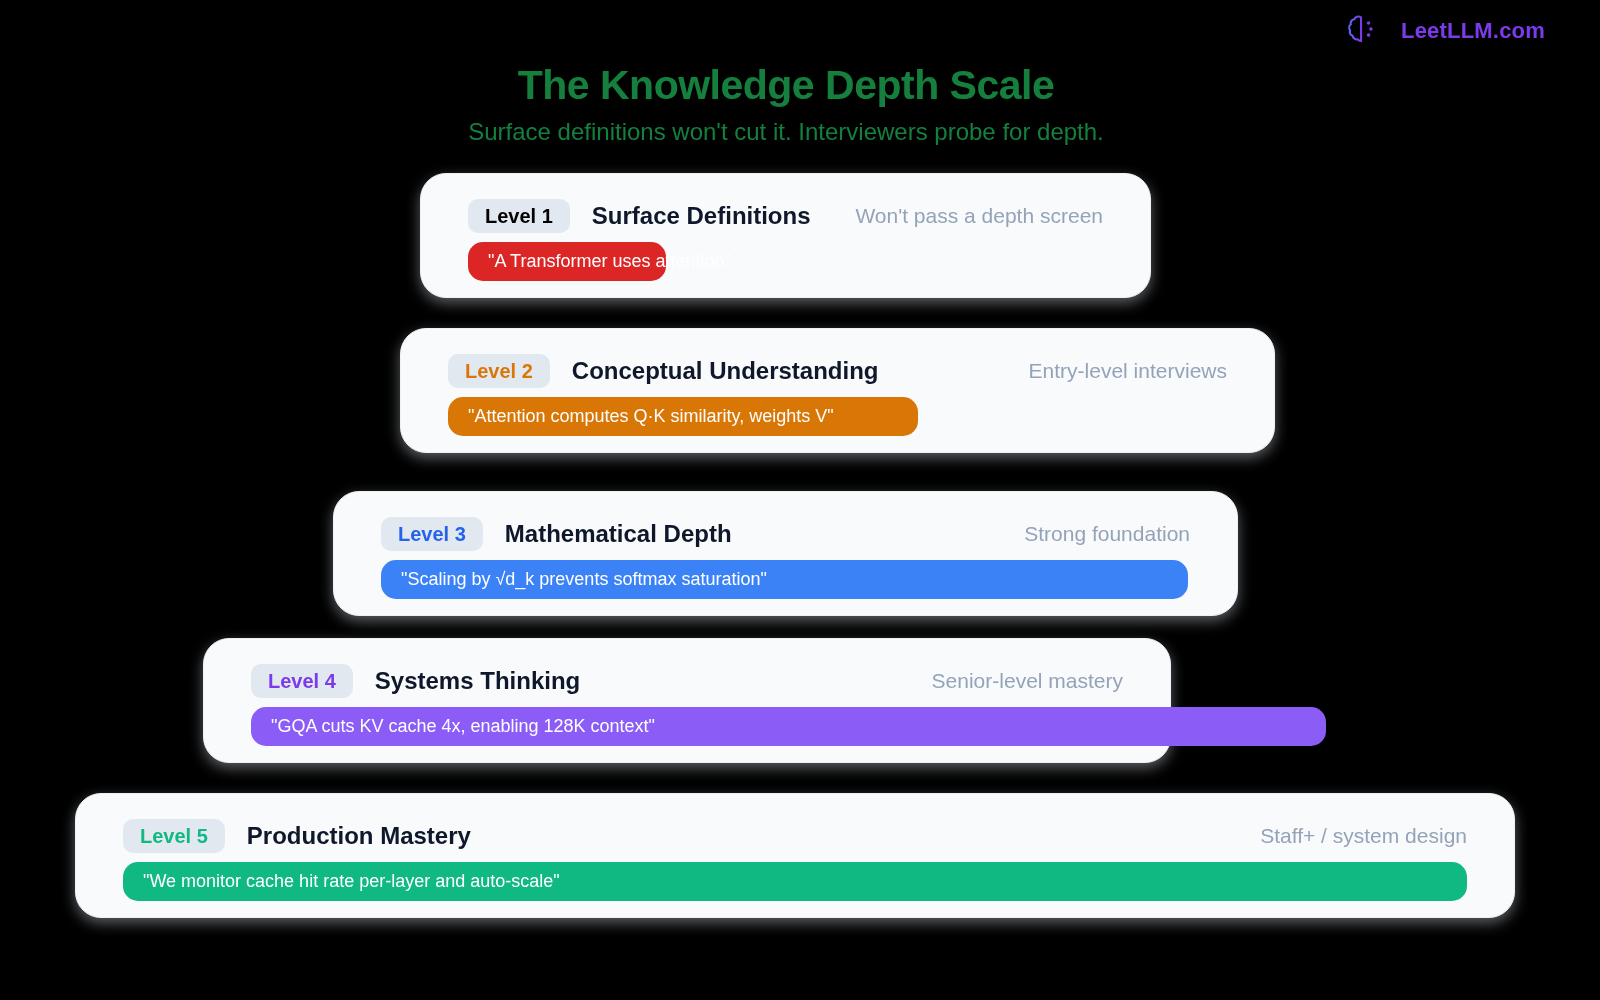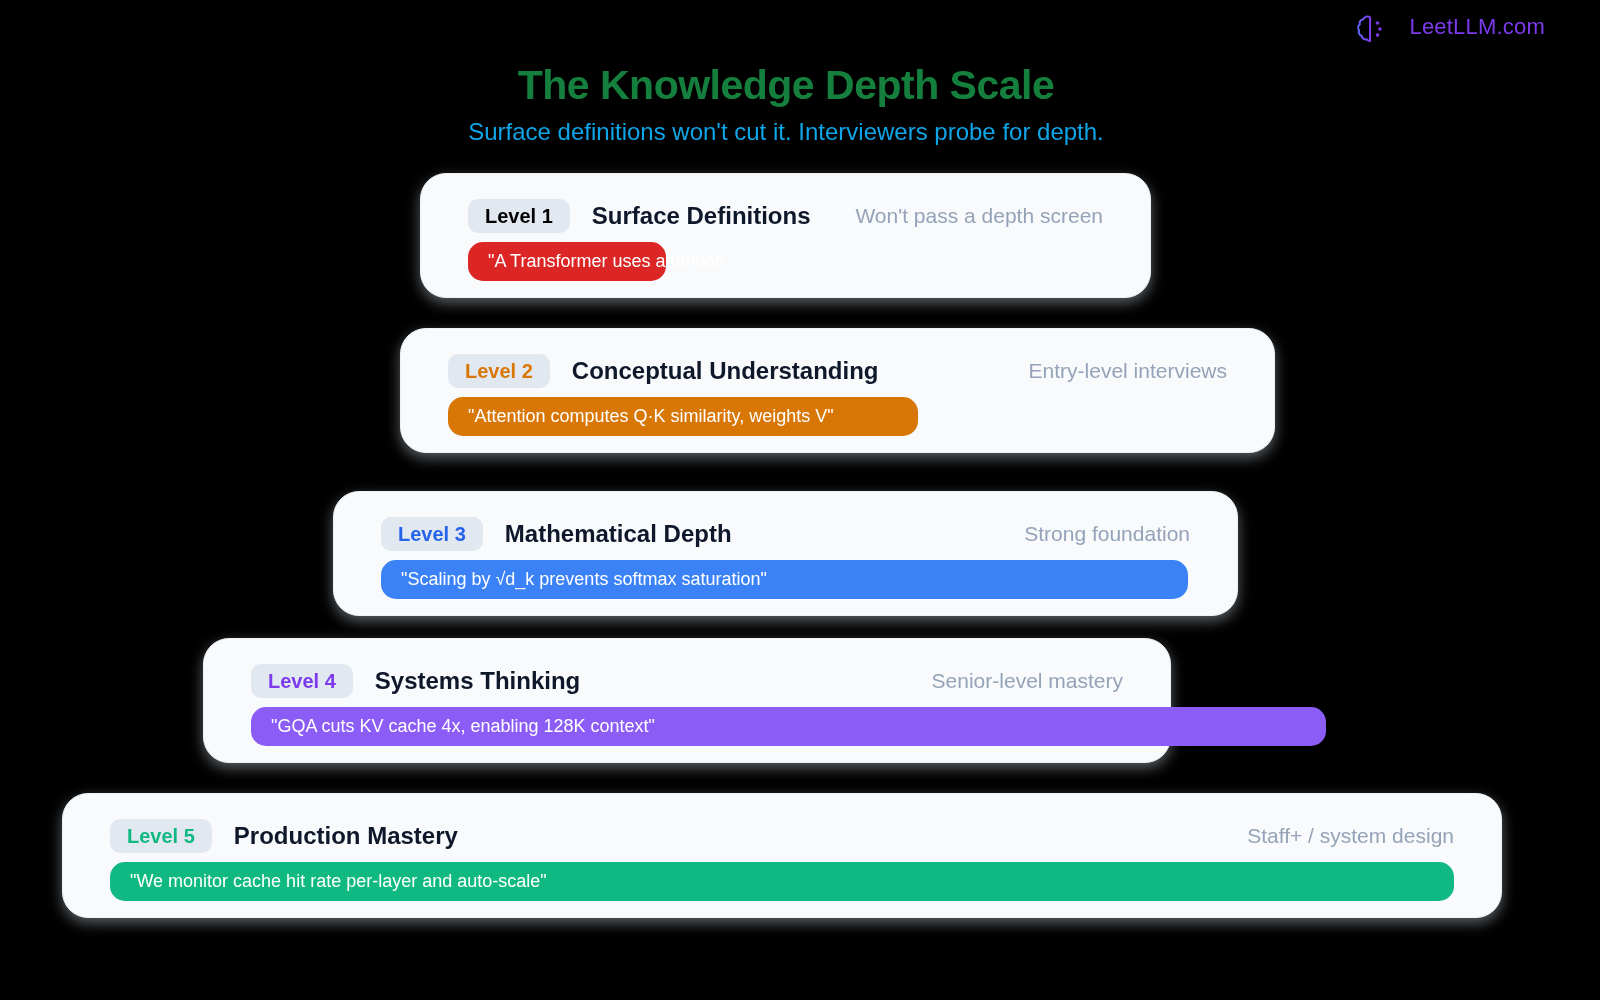--- a/index.html
+++ b/index.html
@@ -5,22 +5,22 @@
   * { margin:0; padding:0; box-sizing:border-box; }
   html,body { width:1600px; height:1000px; }
   body {
     position:relative;
     background:#000000;
     font-family:"Liberation Sans", sans-serif;
     overflow:hidden;
   }
   .logo {
     position:absolute; top:14px; right:55px;
-    display:flex; align-items:flex-start; gap:24px;
-    font-size:22px; font-weight:400; letter-spacing:0.2px;
+    display:flex; align-items:flex-end; gap:24px;
+    font-size:22px; font-weight:700; letter-spacing:0.2px;
   }
   .logo svg { display:block; }
   .page-title {
     position:absolute; top:62px; left:0; width:1572px;
     text-align:center; font-size:41px; font-weight:800;
     letter-spacing:-0.5px;
   }
   .page-subtitle {
     position:absolute; top:118px; left:0; width:1572px;
     text-align:center; font-size:24px; font-weight:500;
@@ -30,21 +30,21 @@
     background:#F8FAFC;
     border:1px solid #EDF1F6;
     border-radius:26px;
     box-shadow:0 5px 14px rgba(203,213,225,0.45);
     padding:25px 47px 0 47px;
   }
   .card-1 { left:420px; top:173px; width:731px; }
   .card-2 { left:400px; top:328px; width:875px; }
   .card-3 { left:333px; top:483px; width:905px;margin-top:8px; }
   .card-4 { left:203px; top:638px; width:968px; }
-  .card-5 { left:62px;  top:793px; width:1440px; }
+  .card-5 { left:75px;  top:793px; width:1440px; }
   .card-header {
     display:flex; align-items:center; gap:22px;
     height:34px;
   }
   .level-badge {
     background:#E2E8F0;
     border-radius:10px;
     padding:0 17px;
     height:34px; line-height:34px;
     font-size:20px; font-weight:700;
@@ -93,21 +93,21 @@
       </g>
       <circle cx="23" cy="9.5" r="1.9" fill="#7C3AED"></circle>
       <circle cx="25.5" cy="16" r="1.9" fill="#7C3AED"></circle>
       <circle cx="23" cy="22.5" r="1.9" fill="#7C3AED"></circle>
     </svg>
   </span>
   <span>LeetLLM.com</span>
 </div>
 
 <h1 class="page-title" style="color: #15803d;">The Knowledge Depth Scale</h1>
-<p class="page-subtitle" style="color: #0ea5e9;">Surface definitions won't cut it. Interviewers probe for depth.</p>
+<p class="page-subtitle" style="color: #15803d;">Surface definitions won't cut it. Interviewers probe for depth.</p>
 
 <div class="card card-1">
   <div class="card-header">
     <span class="level-badge" style="color: #000000;">Level 1</span>
     <span class="card-title">Surface Definitions</span>
     <span class="card-descriptor">Won't pass a depth screen</span>
   </div>
   <div class="quote-bar" style="width: 198px; background: rgb(220, 38, 38);">
     <span class="quote-text">"A Transformer uses attention"</span>
   </div>

